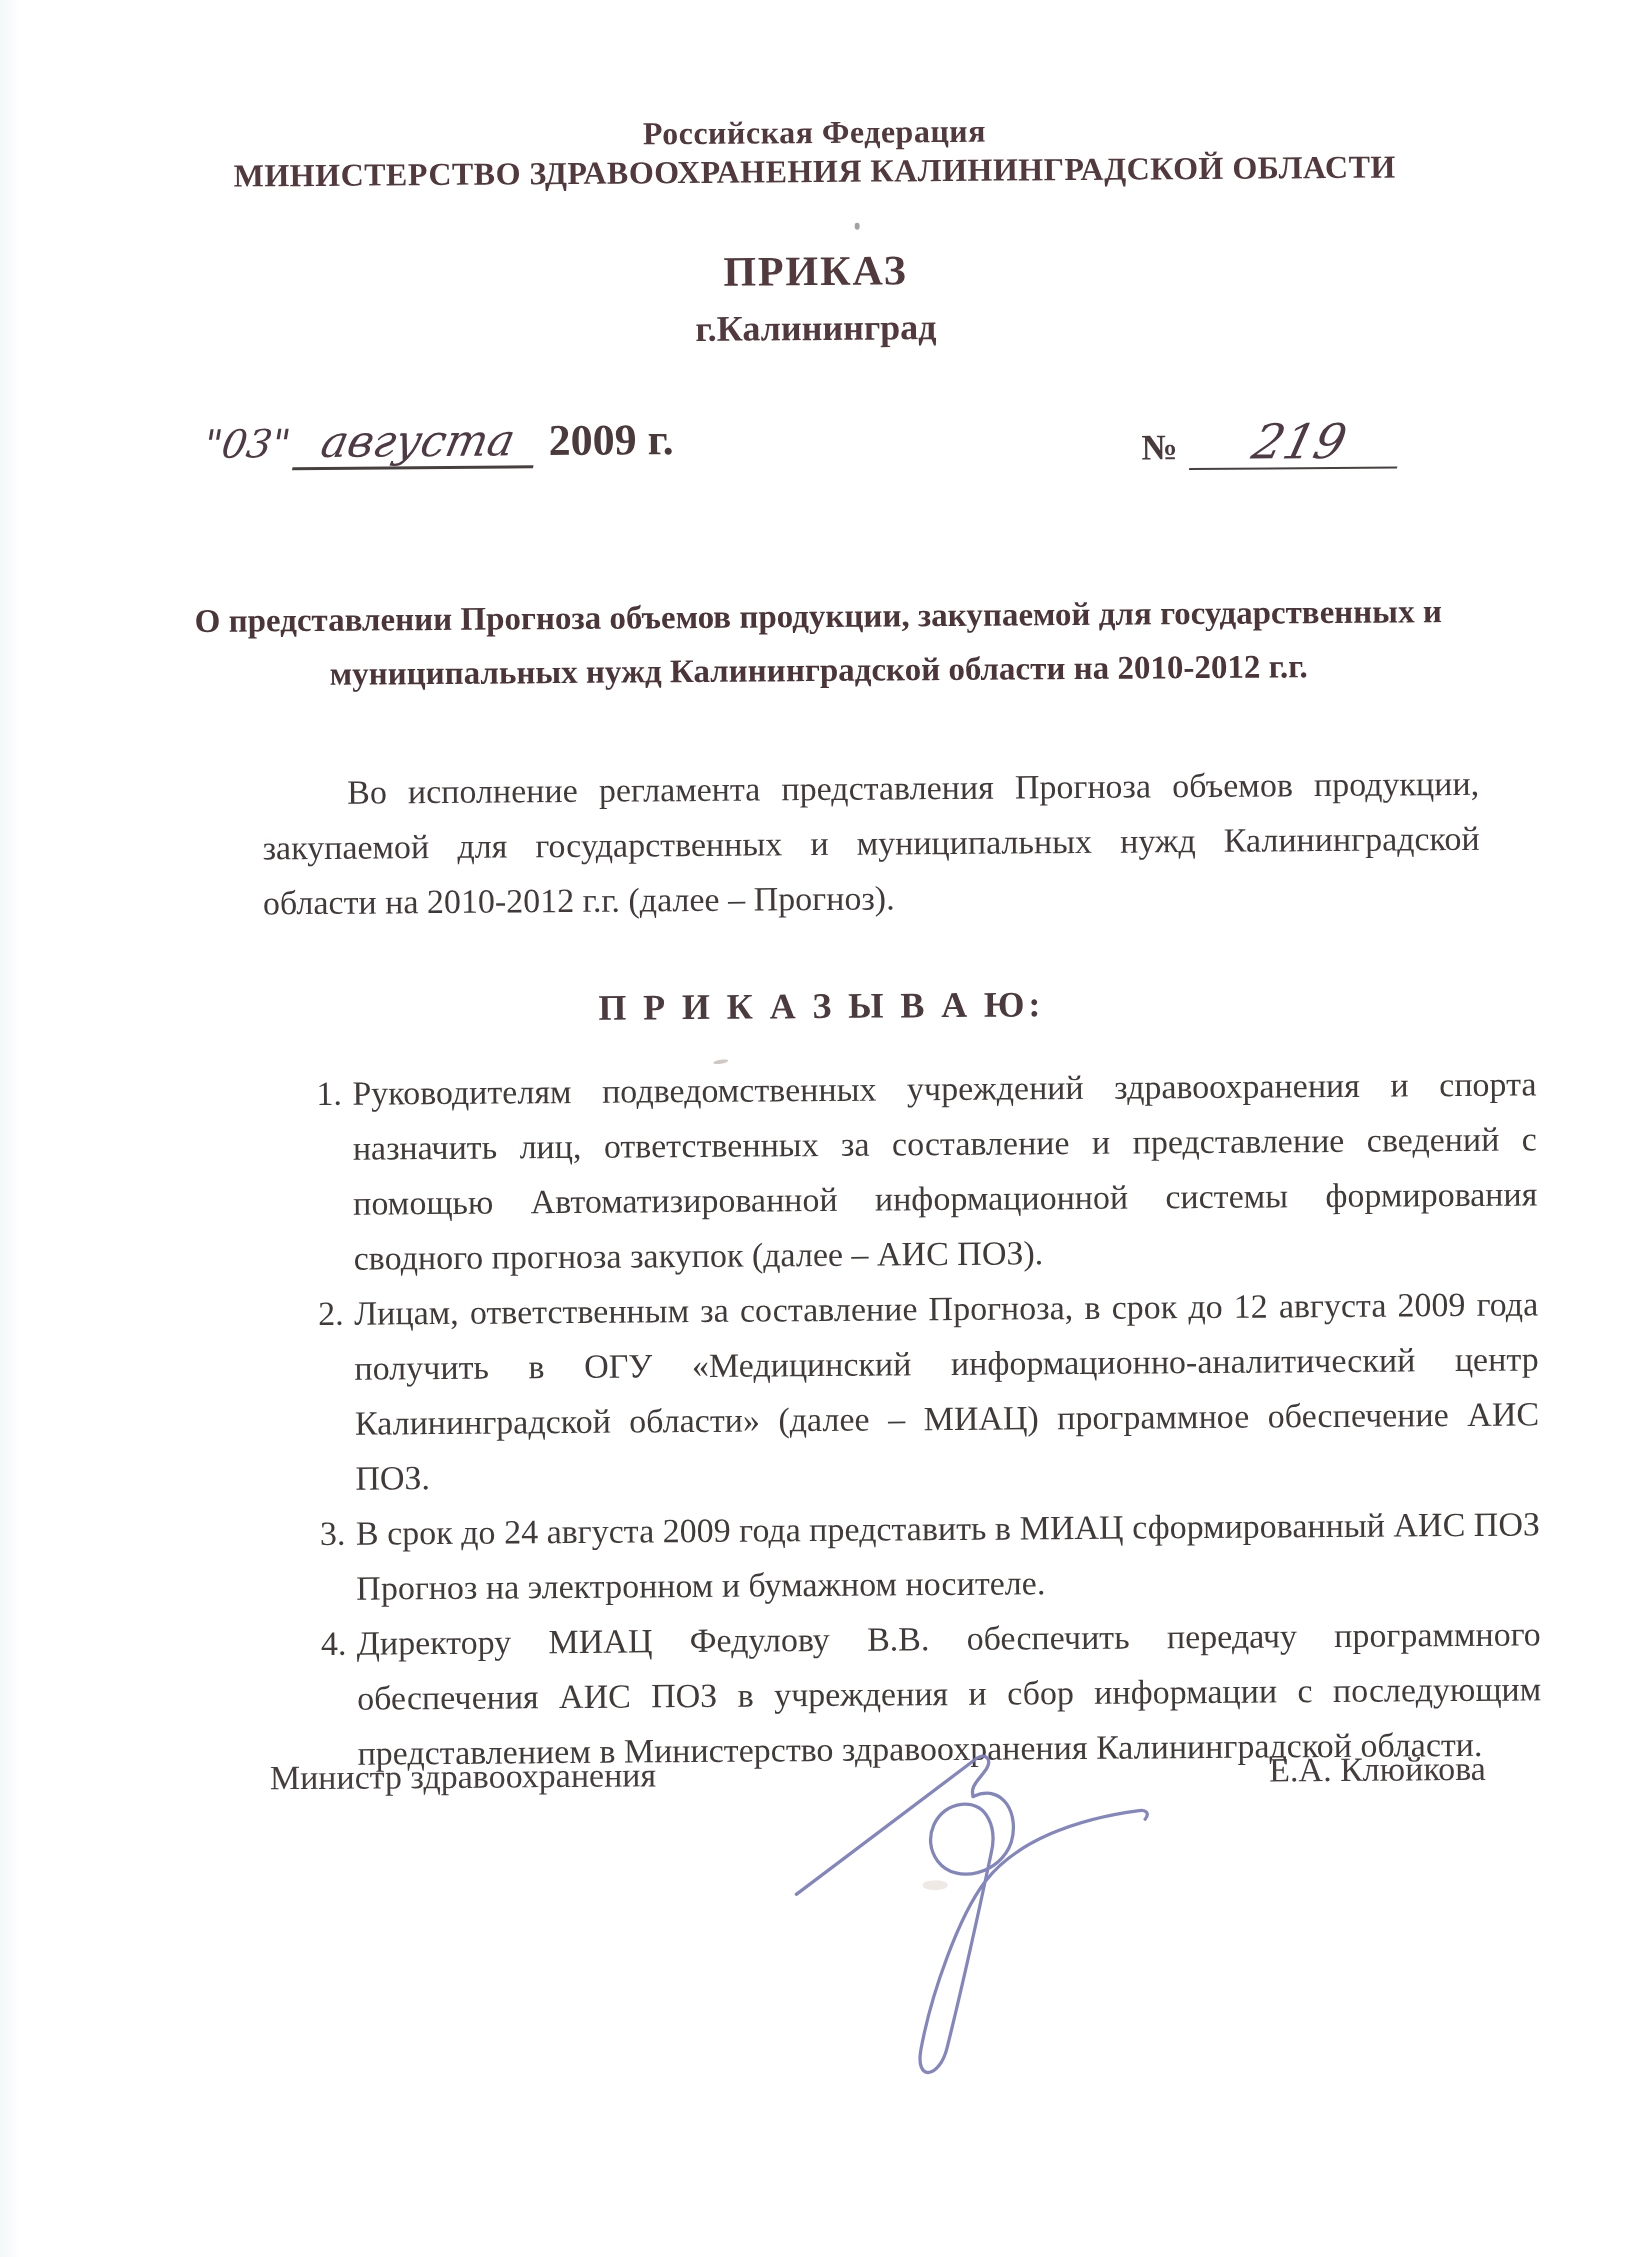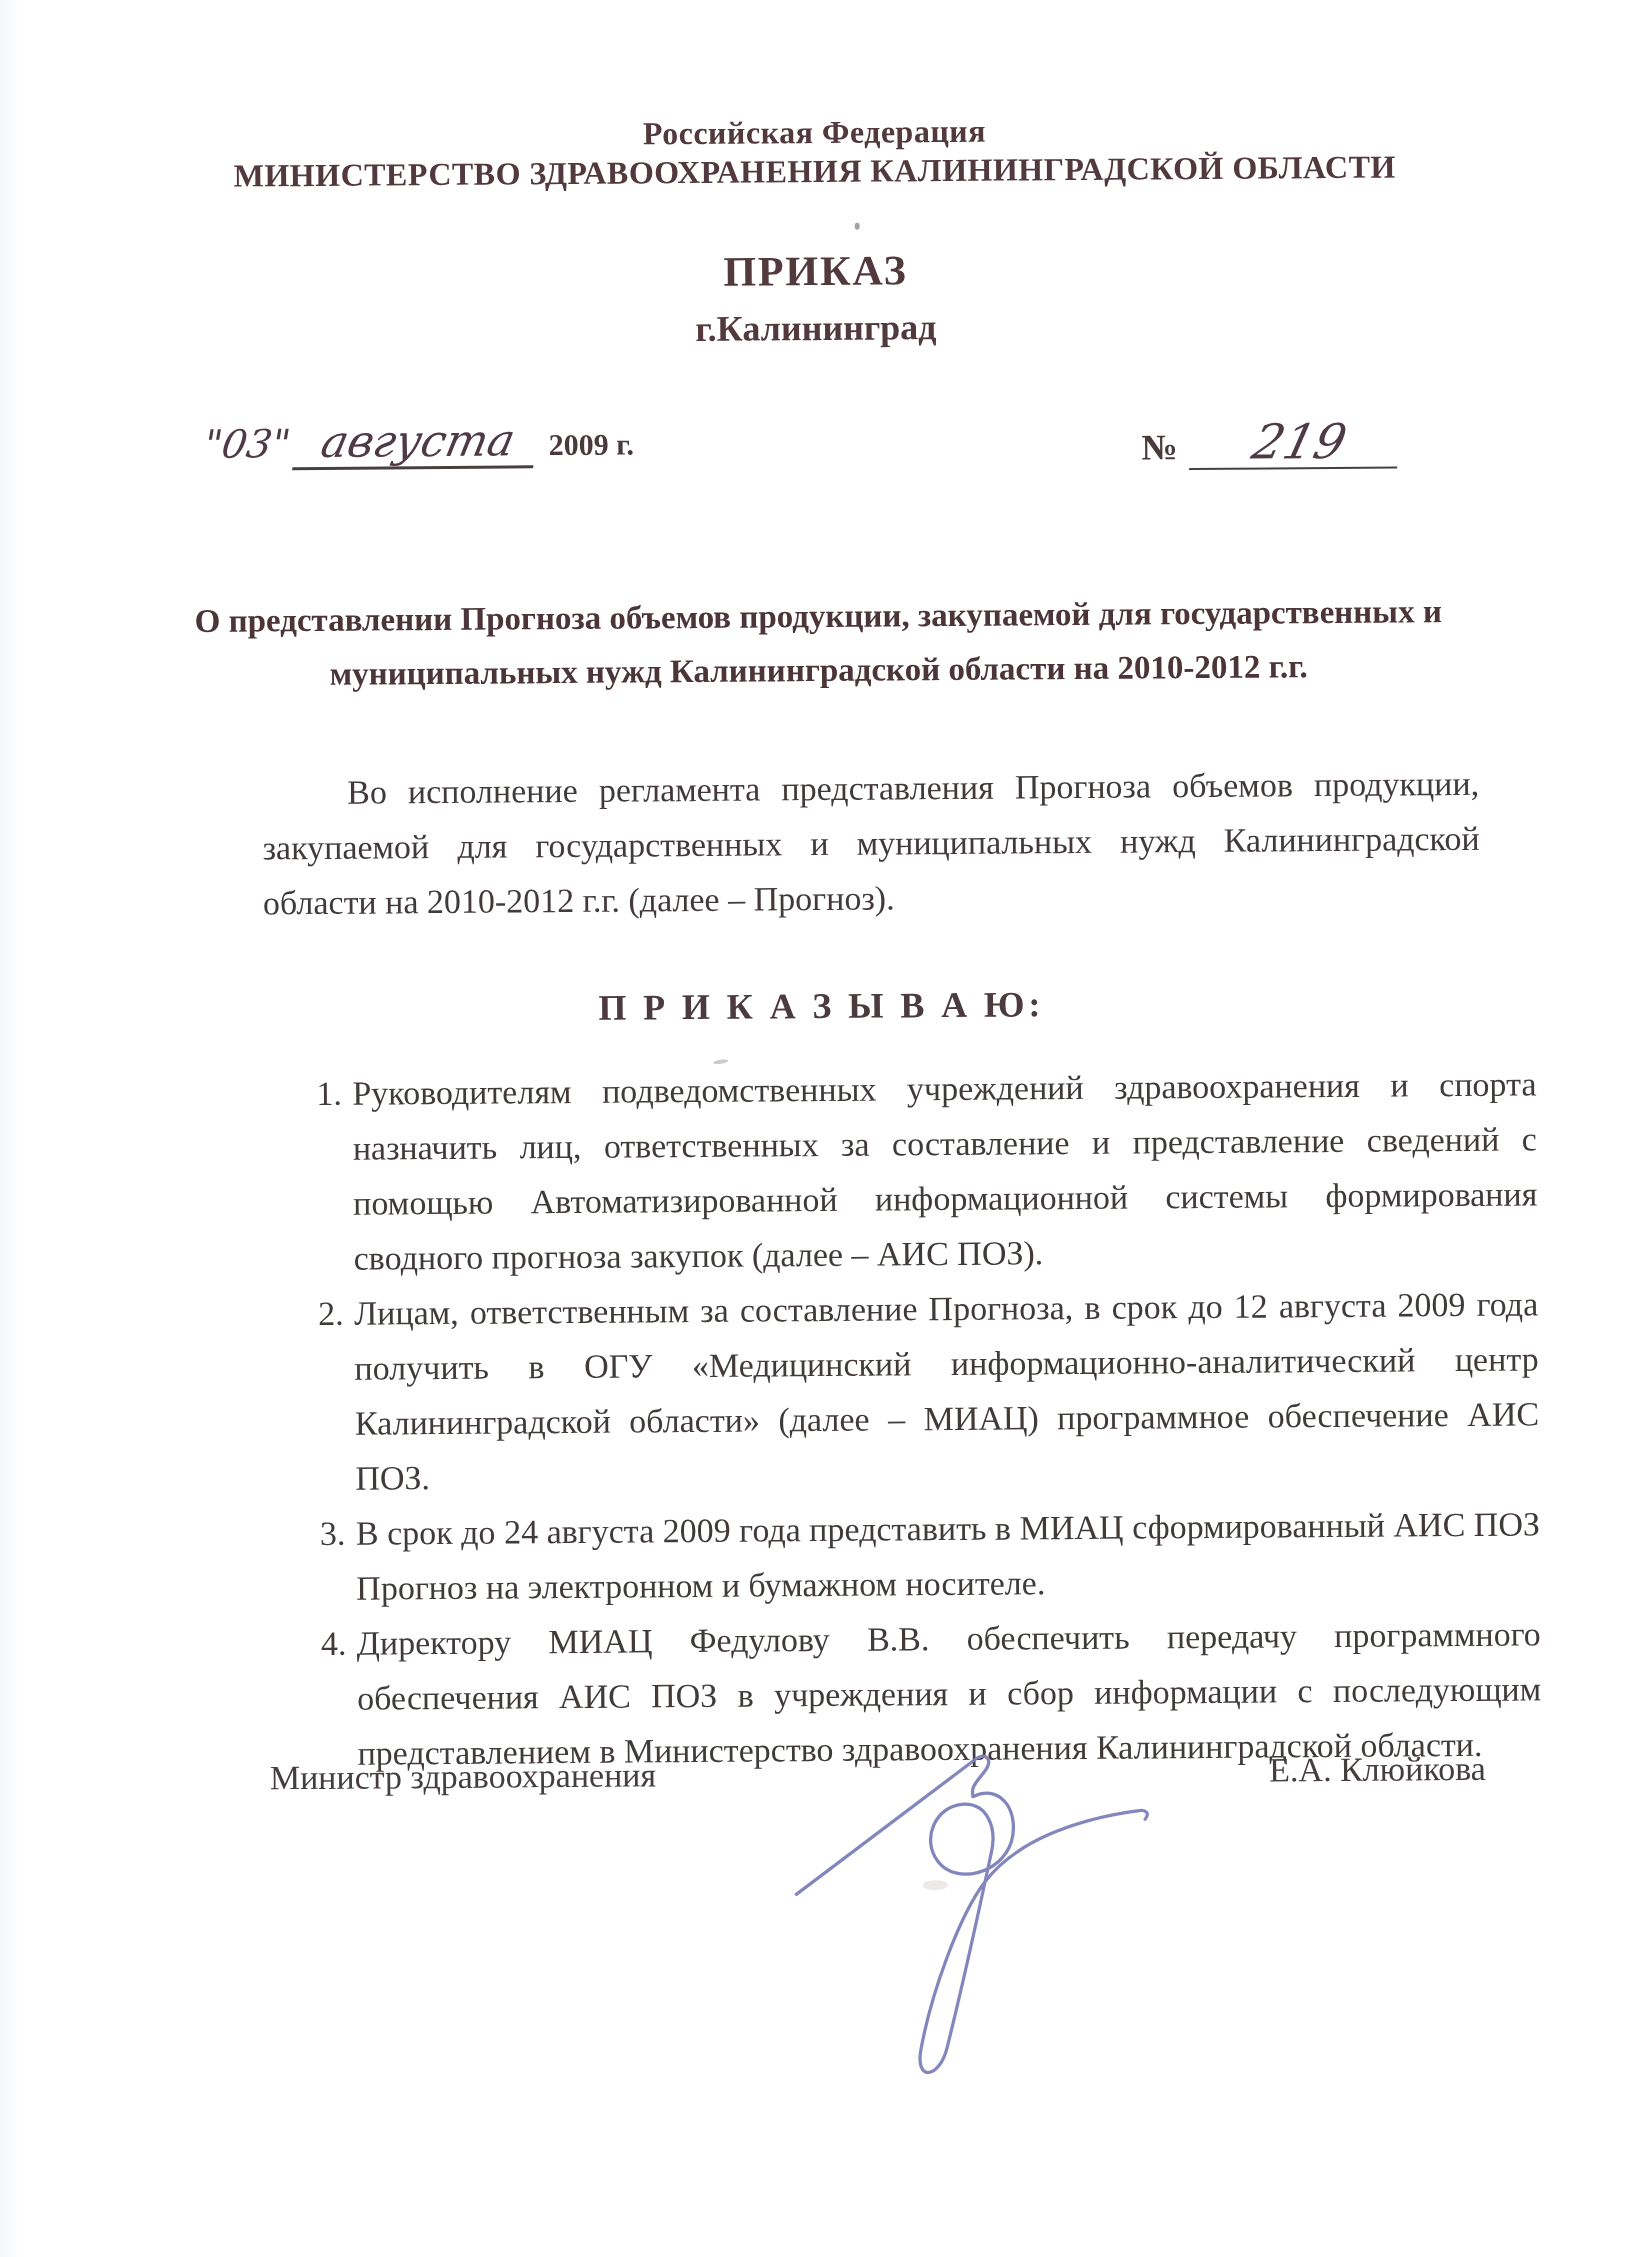--- a/index.html
+++ b/index.html
@@ -64,21 +64,21 @@
     width: 241px;
     margin: 0 5.8px 0 3.9px;
     text-align: center;
     border-bottom: 3.9px solid #47403f;
     font-size: 44px;
     line-height: 50px;
     transform: skewX(-12deg);
   }
   .date-year {
     font-weight: bold;
-    font-size: 30px;
+    font-size: 44px;
     color: #4a3a3c;
   }
   .num-group {
     position: absolute; left: 937px; top: 5.8px;
     white-space: nowrap;
   }
   .num-label { font-weight: bold; font-size: 36px; color: #4a3a3c; }
   .num-line {
     display: inline-block;
     width: 208px;

